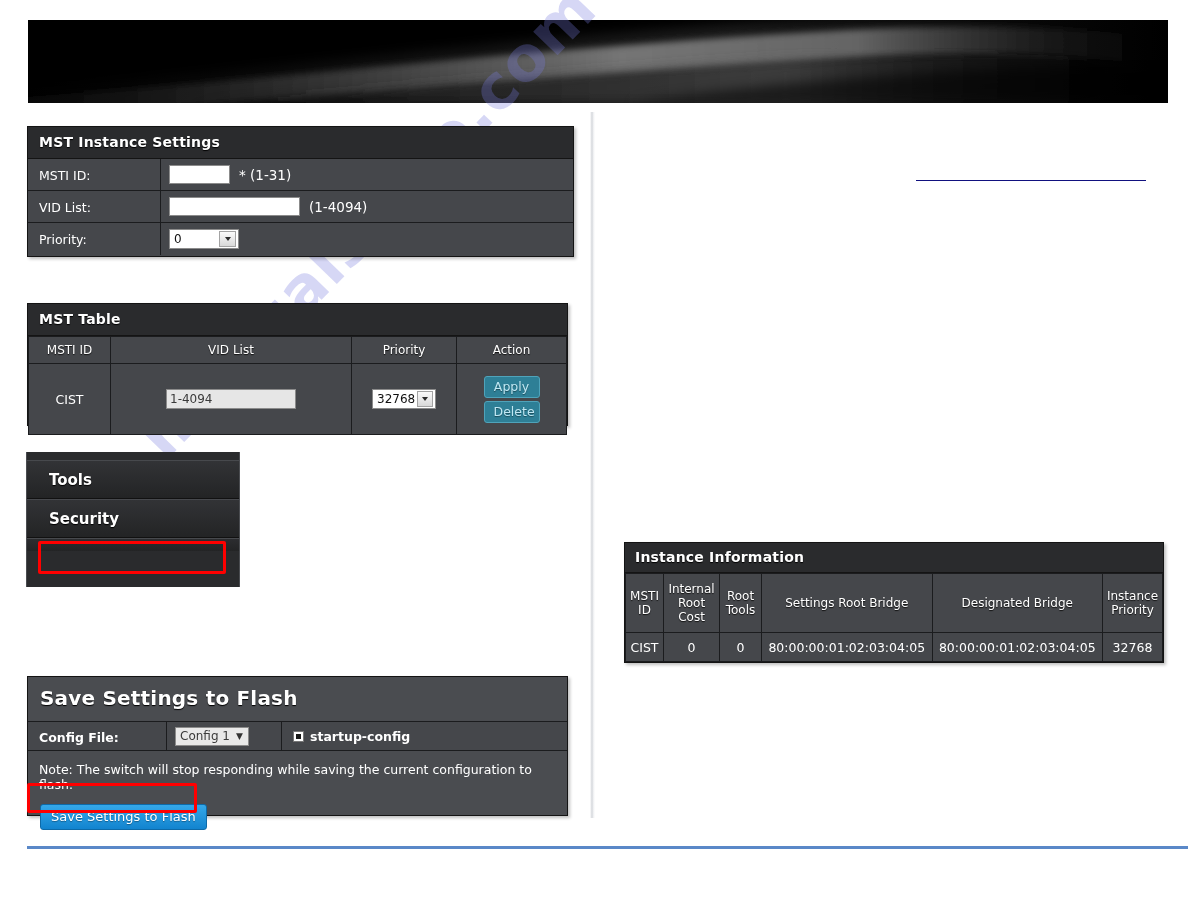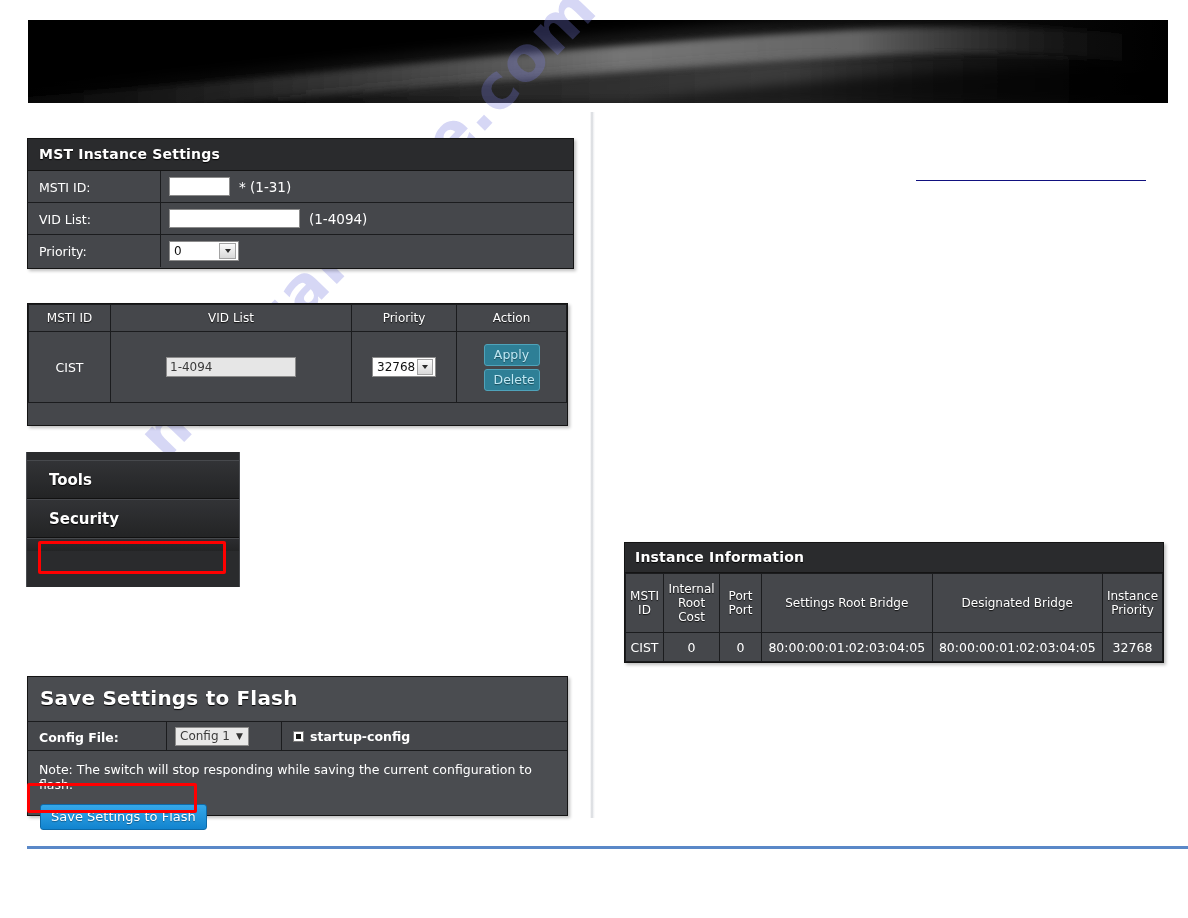--- a/index.html
+++ b/index.html
@@ -373,21 +373,21 @@
     <path d="M 600 83 C 760 60, 940 46, 1160 44 L 1160 83 Z" fill="#000000" opacity="0.55" filter="url(#blur2)"></path>
   </svg>
 </div>
 
 <div id="fold-line"></div>
 
 <div id="watermark">
   <span>manualshive.com</span>
 </div>
 
-<div class="panel" id="mst-settings" style="left:27px; top:126px; width:547px; height:131px;margin-top:12px;">
+<div class="panel" id="mst-settings" style="left:27px; top:126px; width:547px; height:131px;">
 
   <div class="panel-title">MST Instance Settings</div>
 
   <div class="row" style="height:32px;">
     <div class="cell-label divider-v" style="width:133px;">MSTI ID:</div>
     <div class="cell-value" style="flex:1;">
       <input class="txt" type="text" style="width: 61px;" value="">
       <span class="hint">* (1-31)</span>
     </div>
   </div>
@@ -408,20 +408,21 @@
         <span class="arrowbox">
             <i></i>
           </span>
       </div>
     </div>
   </div>
 </div>
 
 <div class="panel" id="mst-table" style="left:27px; top:303px; width:541px; height:123px;">
 
+  <div class="panel-title">MST Table</div>
 
   <table class="grid">
     <colgroup>
       <col style="width:82px">
         <col>
         <col style="width:105px">
         <col style="width:110px">
     </colgroup>
     <thead>
       <tr>
@@ -502,21 +503,21 @@
         <col style="width:56px">
         <col style="width:42px">
       <col>
         <col>
         <col style="width:60px">
     </colgroup>
     <thead>
       <tr>
         <th style="height:46px;">MSTI ID</th>
         <th>Internal Root Cost</th>
-        <th>Port Port</th>
+        <th>Root Tools</th>
         <th>Settings Root Bridge</th>
         <th>Designated Bridge</th>
         <th>Instance Priority</th>
       </tr>
     </thead>
     <tbody>
       <tr>
         <td style="height:20px;">CIST</td>
         <td>0</td>
         <td>0</td>

